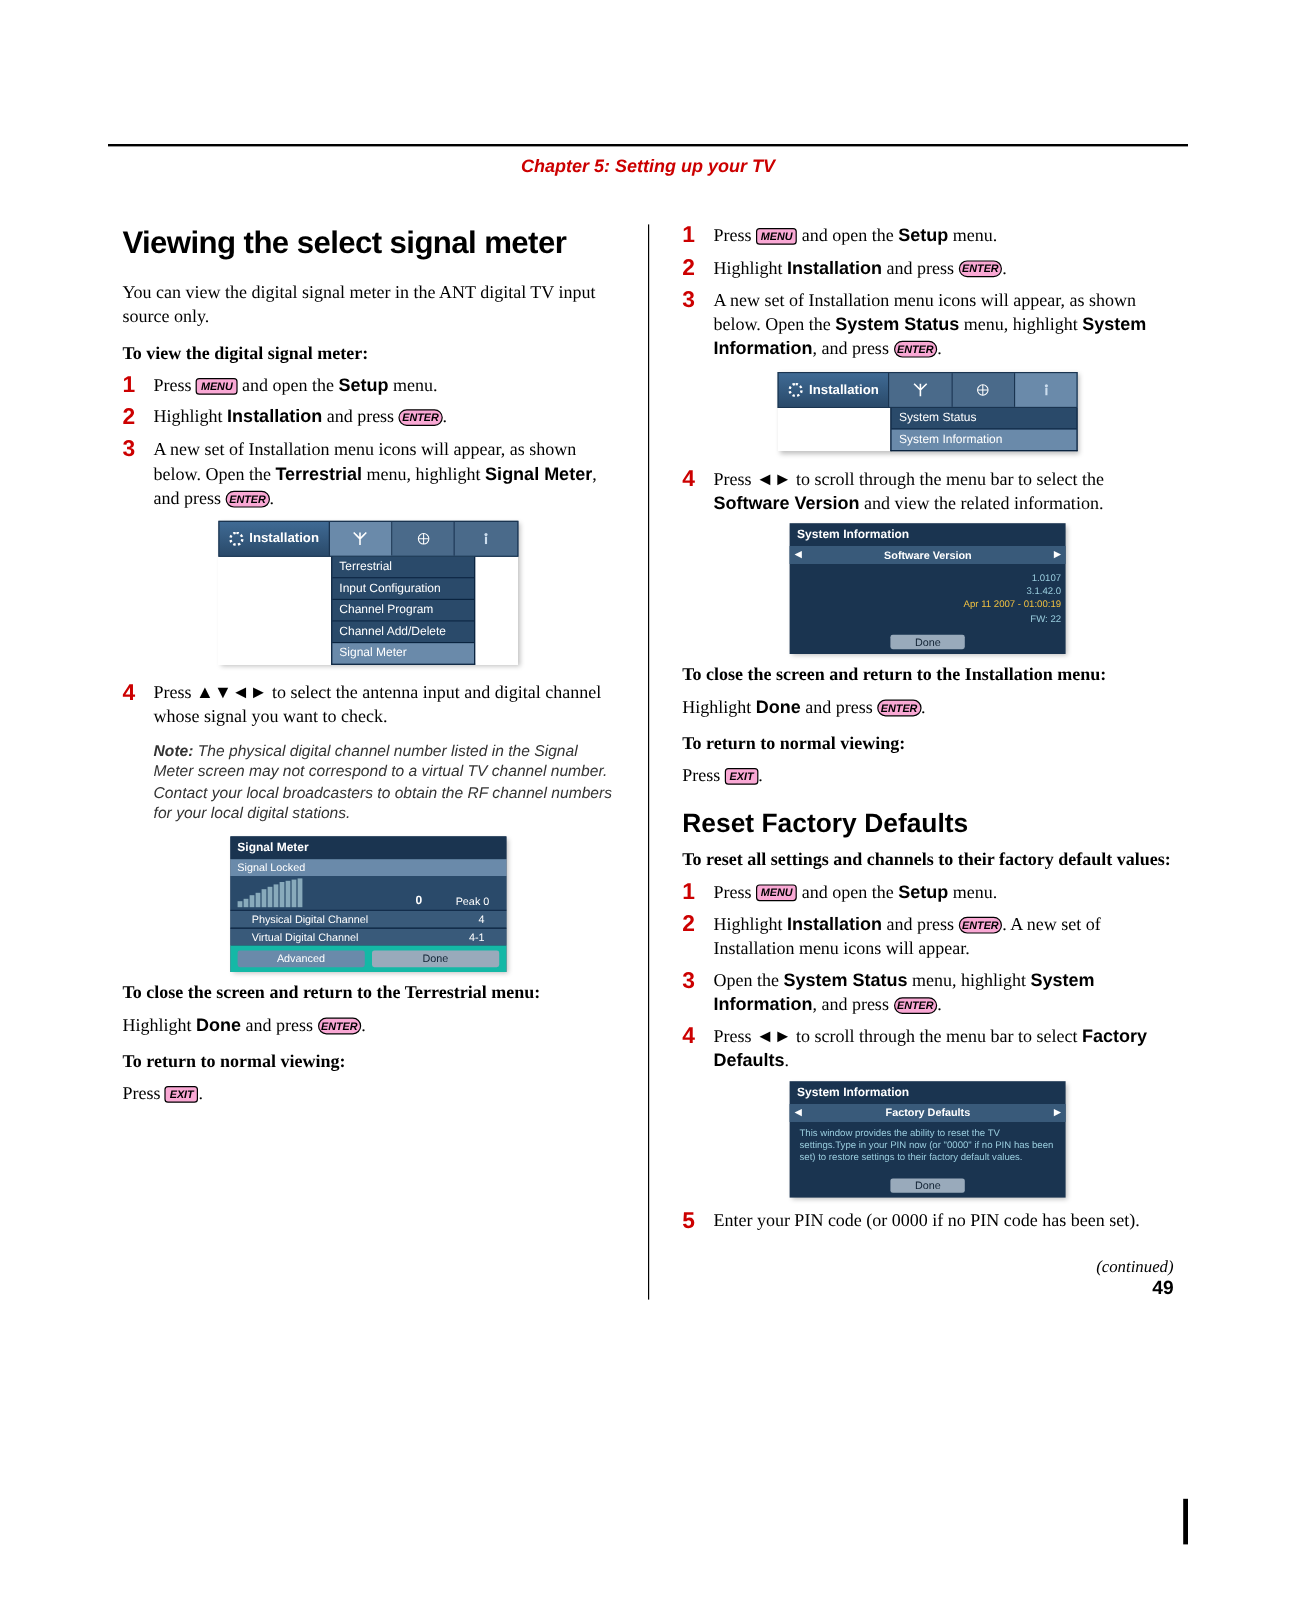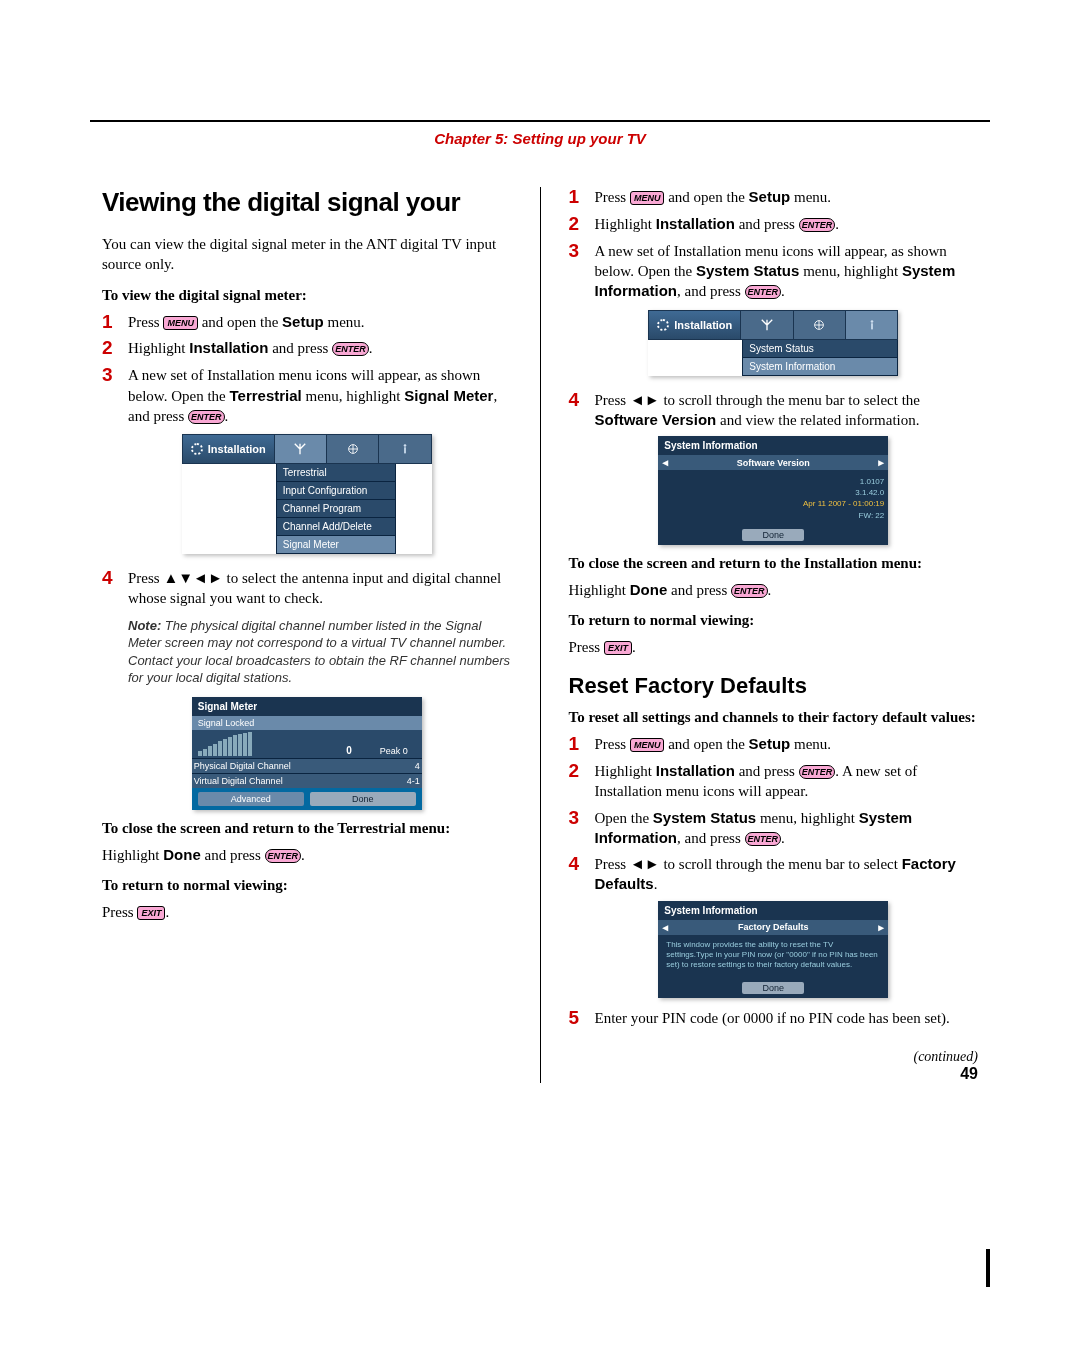--- a/index.html
+++ b/index.html
@@ -171,22 +171,22 @@
     background:#1a3450; color:#fff;
     font-family:Arial,sans-serif; font-size:10px;
     box-shadow: 2px 2px 4px rgba(0,0,0,.25);
   }
   .sm-head { padding:4px 6px; font-weight:bold; background:#1a3450; }
   .sm-locked { background:#6a8aaa; padding:2px 6px; font-size:9px; }
   .sm-bars { display:flex; align-items:flex-end; gap:1px; padding:2px 6px 2px 6px; background:#2a4a6a; height:28px; position:relative; }
   .sm-bars .b { width:4px; background:#8ab; }
   .sm-bars .lbl0 { position:absolute; right:70px; bottom:2px; font-size:10px; font-weight:bold;}
   .sm-bars .lblp { position:absolute; right:14px; bottom:2px; font-size:9px;}
-  .sm-row { display:flex; justify-content:space-between; padding:2px 2px; background:#395a7a; border-top:1px solid #0a2440; font-size:9px;}
-  .sm-btns { display:flex; gap:6px; padding:4px 6px; background:#0369a1; }
+  .sm-row { display:flex; justify-content:space-between; padding:2px 18px; background:#395a7a; border-top:1px solid #0a2440; font-size:9px;}
+  .sm-btns { display:flex; gap:6px; padding:4px 6px; background:#14b8a6; }
   .sm-btns .btn { flex:1; text-align:center; background:#6a8aaa; border-radius:2px; padding:2px; font-size:9px; }
   .sm-btns .btn.sel { background:#9ab; color:#123; }
 
   .sys-info {
     width:230px; margin:6px auto 10px;
     background:#1a3450; color:#fff;
     font-family:Arial,sans-serif; font-size:10px;
     box-shadow:2px 2px 4px rgba(0,0,0,.25);
   }
   .si-head { padding:4px 6px; font-weight:bold; font-size:10px; }
@@ -205,21 +205,21 @@
 </head>
 <body>
 
 <div class="page">
   <div class="hr-top"></div>
   <div class="chapter">Chapter 5: Setting up your TV</div>
 
   <div class="columns">
 
     <div class="col col-left">
-      <h1>Viewing the digital signal your</h1>
+      <h1>Viewing the select signal meter</h1>
       <p class="body-text">You can view the digital signal meter in the ANT digital TV input source only.</p>
       <p class="sub-head">To view the digital signal meter:</p>
 
       <div class="step">
         <div class="step-num">1</div>
         <div class="step-text">
           <span>Press </span><span class="menu-key">MENU</span><span> and open the </span><b class="sans">Setup</b><span> menu.</span>
         </div>
       </div>
 

